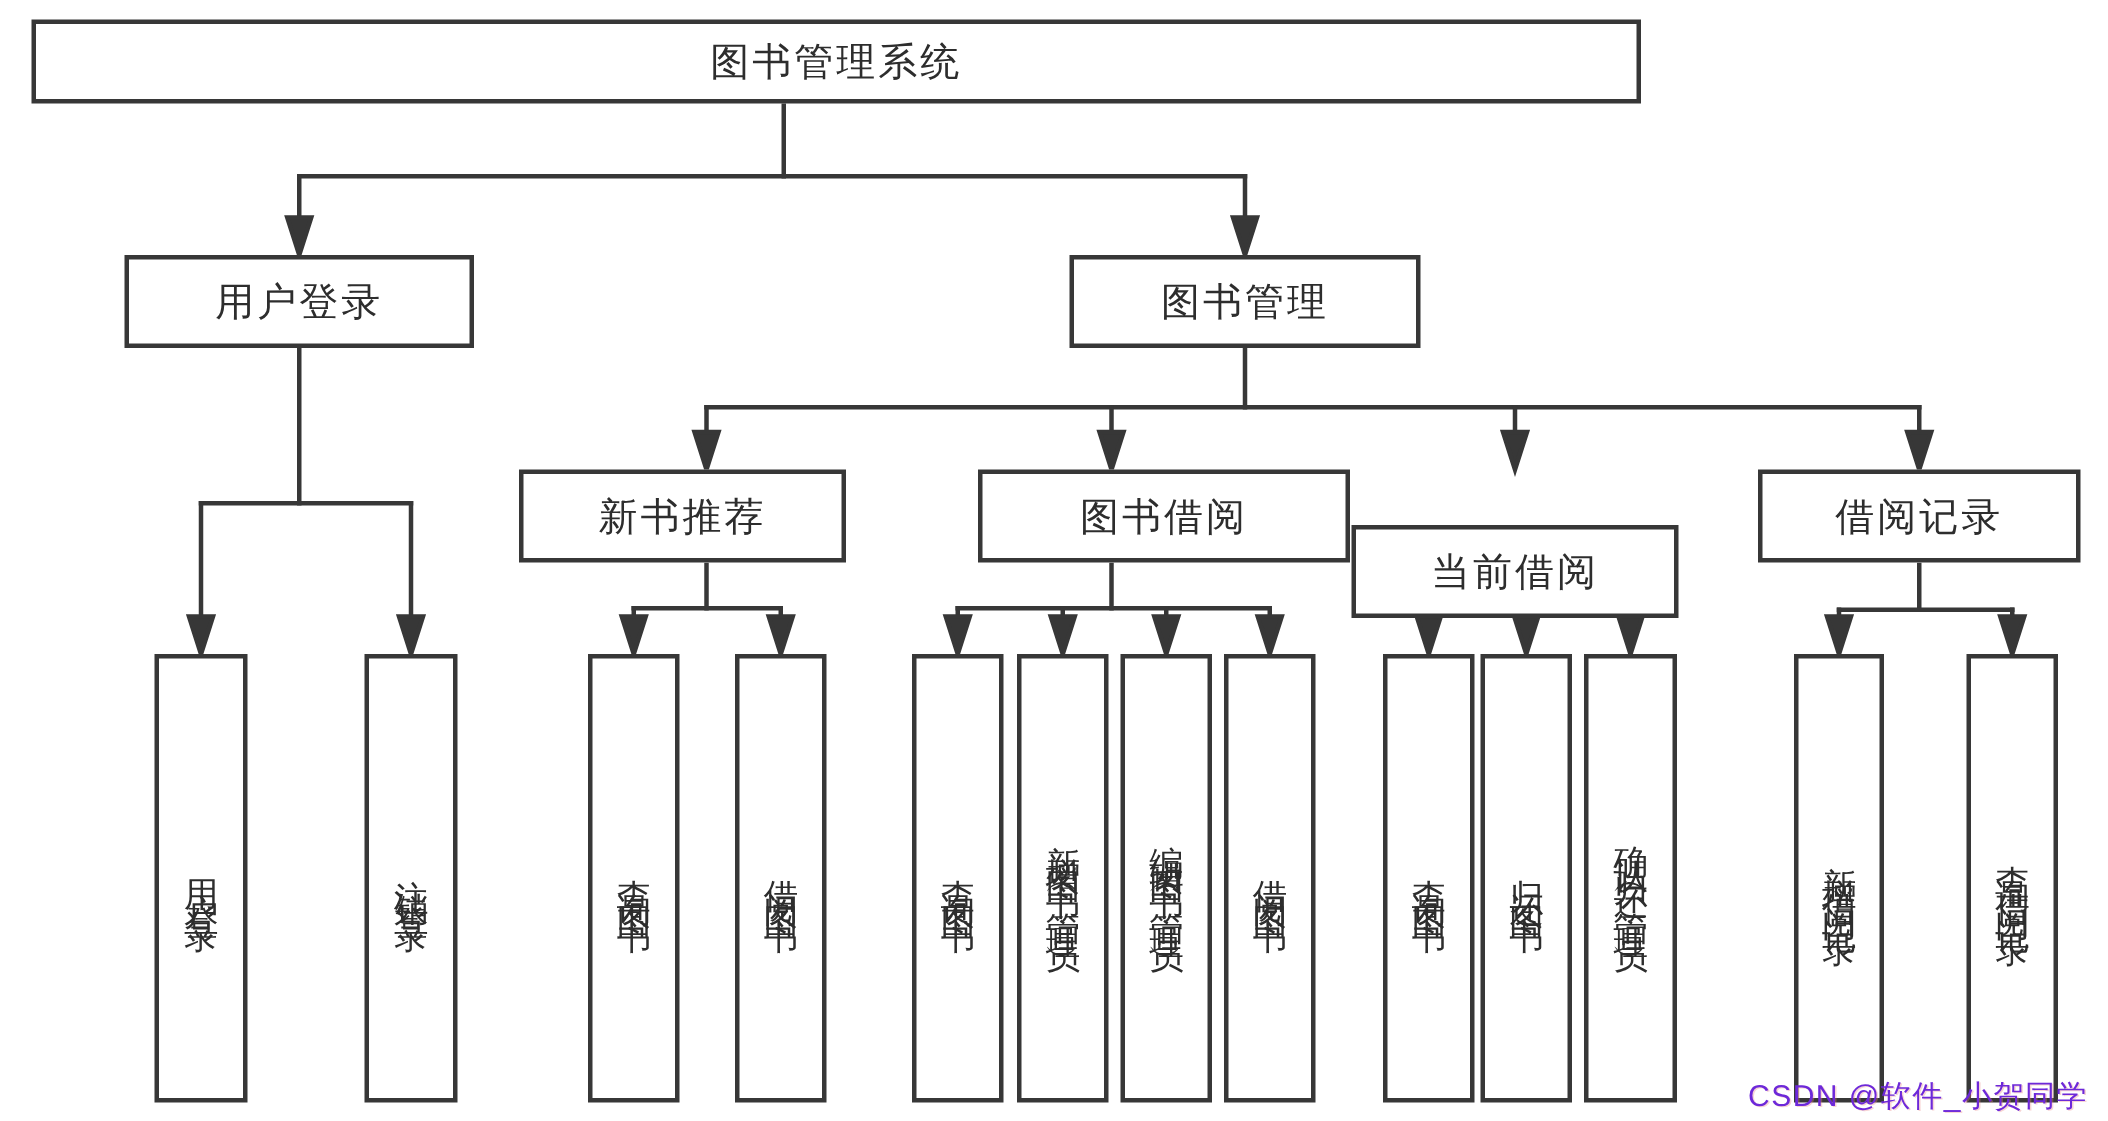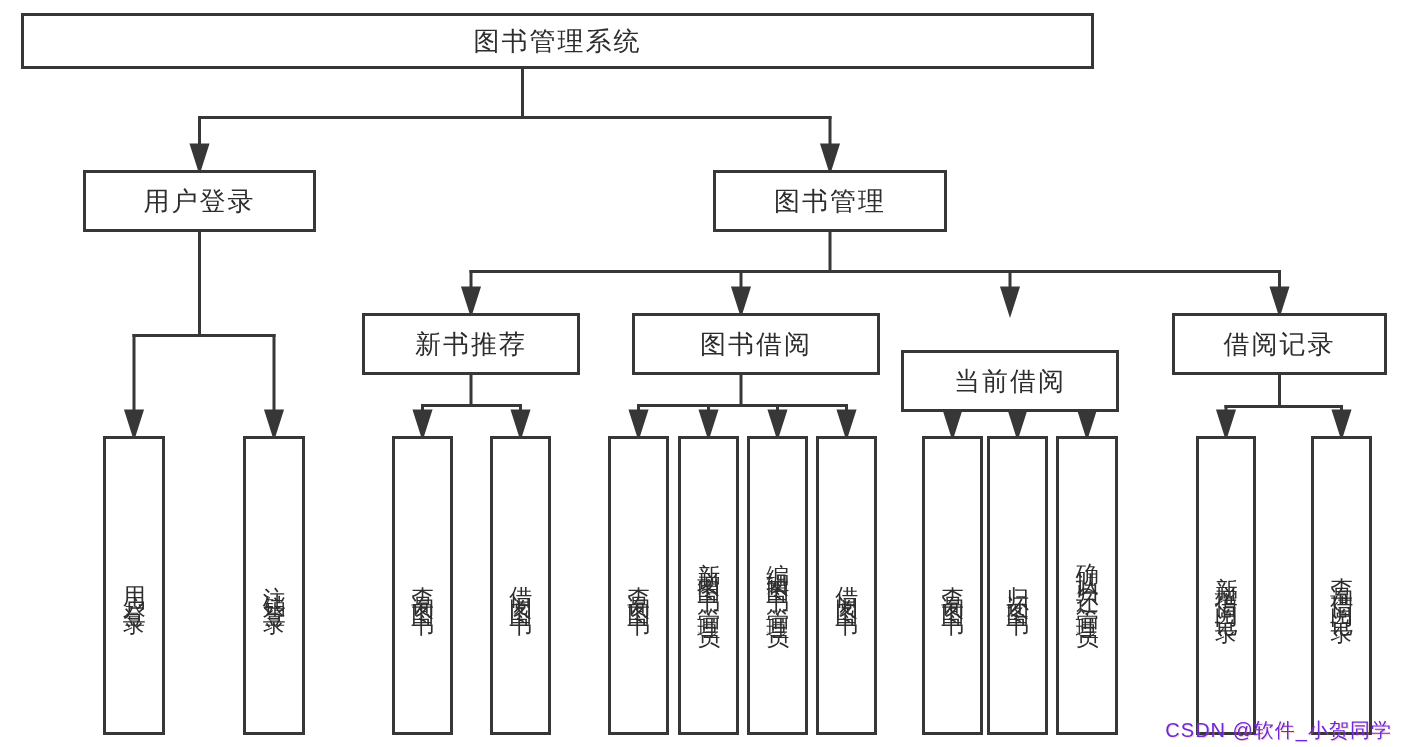--- a/index.html
+++ b/index.html
@@ -131,22 +131,22 @@
       <line x1="1341.5" y1="405" x2="1341.5" y2="412"></line>
       <polygon points="1333.5,411 1349.5,411 1341.5,436"></polygon>
     </g>
   </svg>
 
   <div class="node h" style="left:21px; top:13px; width:1073px; height:56px;">图书管理系统</div>
 
   <div class="node h" style="left:83px; top:170px; width:233px; height:62px;">用户登录</div>
   <div class="node h" style="left:713px; top:170px; width:234px; height:62px;">图书管理</div>
 
-  <div class="node h" style="left:362px; top:313px; width:218px; height:62px;">新书推荐</div>
-  <div class="node h" style="left:632px; top:313px; width:248px; height:62px;">图书借阅</div>
+  <div class="node h" style="left:346px; top:313px; width:218px; height:62px;">新书推荐</div>
+  <div class="node h" style="left:652px; top:313px; width:248px; height:62px;">图书借阅</div>
   <div class="node h" style="left:901px; top:313px; width:218px; height:62px;margin-top:37px;">当前借阅</div>
   <div class="node h" style="left:1172px; top:313px; width:215px; height:62px;">借阅记录</div>
 
   <div class="node v" style="left:103px; top:436px; width:62px; height:299px;">用户登录</div>
   <div class="node v" style="left:243px; top:436px; width:62px; height:299px;">注销登录</div>
 
   <div class="node v" style="left:392px; top:436px; width:61px; height:299px;">查询图书</div>
   <div class="node v" style="left:490px; top:436px; width:61px; height:299px;">借阅图书</div>
 
   <div class="node v" style="left:608px; top:436px; width:61px; height:299px;">查询图书</div>

